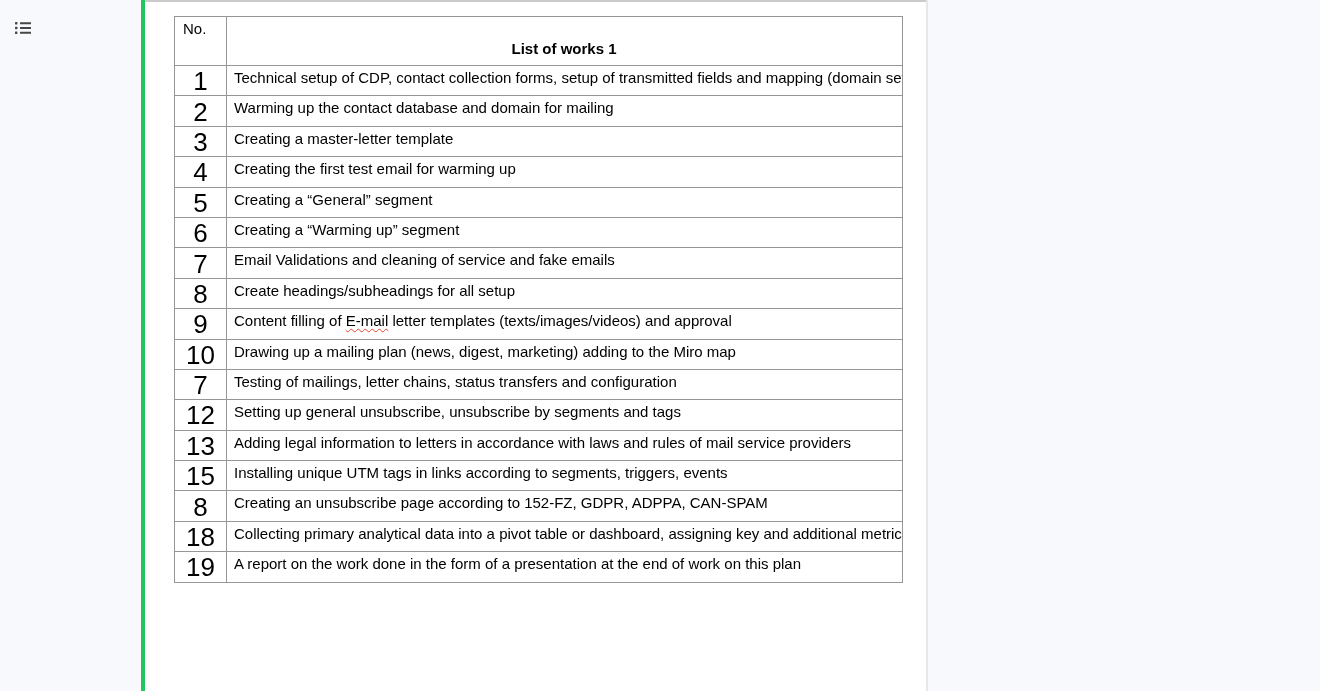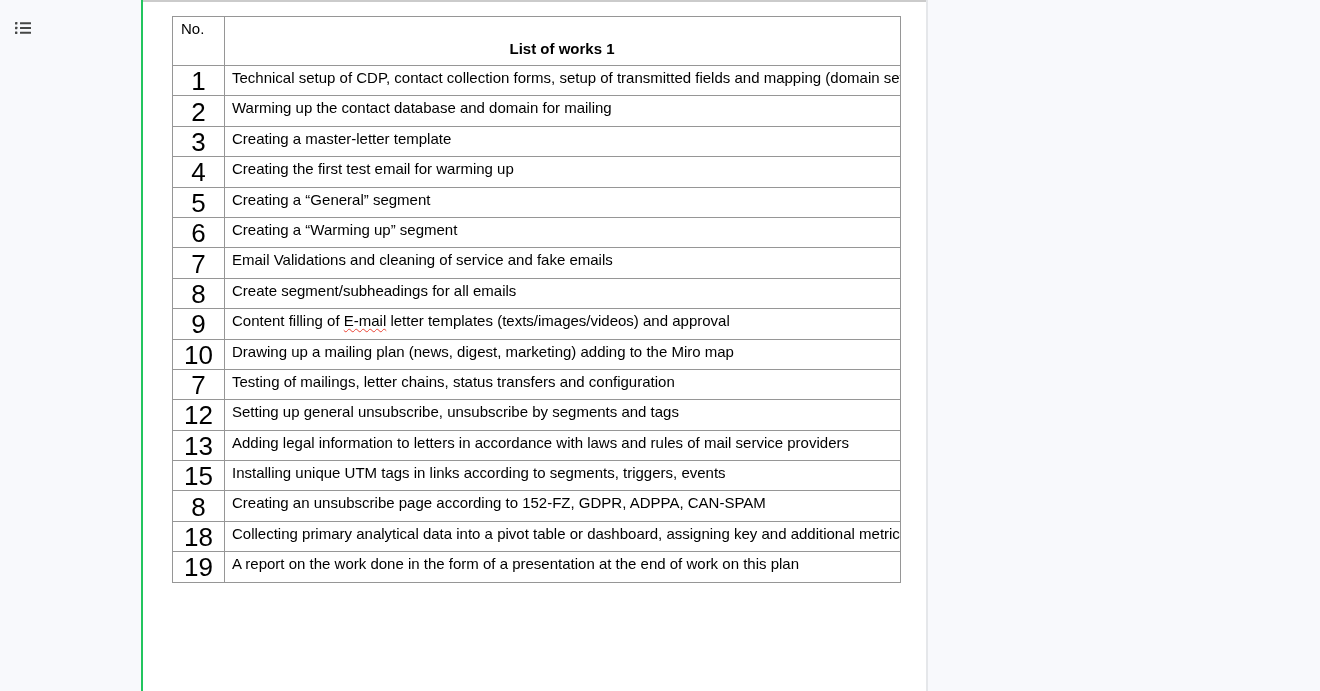--- a/index.html
+++ b/index.html
@@ -23,21 +23,21 @@
     cursor: pointer;
     padding: 2px;
   }
   .outline-btn svg { display: block; }
   
   .page {
     position: absolute;
     left: 141px; top: 0;
     width: 787px; height: 691px;
     background: #ffffff;
-    border-left: 2px solid #22c55e;
+    border-left: 4px solid #22c55e;
     border-right: 2px solid #e5e7ea;
   }
   .top-rule {
     position: absolute;
     left: 0; right: 0; top: 0;
     height: 2px;
     background: #cbcbcb;
   }
   
   .works-table {
@@ -149,21 +149,21 @@
           <tr>
             <td class="cell-no">6</td>
             <td class="cell-text">Creating a “Warming up” segment</td>
           </tr>
           <tr>
             <td class="cell-no">7</td>
             <td class="cell-text">Email Validations and cleaning of service and fake emails</td>
           </tr>
           <tr>
             <td class="cell-no">8</td>
-            <td class="cell-text">Create segment/subheadings for all emails</td>
+            <td class="cell-text">Create headings/subheadings for all setup</td>
           </tr>
           <tr>
             <td class="cell-no">9</td>
             <td class="cell-text">Content filling of <span class="spellcheck" style="text-decoration-color: rgb(234, 67, 53);">E-mail</span> letter templates (texts/images/videos) and approval</td>
           </tr>
           <tr>
             <td class="cell-no">10</td>
             <td class="cell-text">Drawing up a mailing plan (news, digest, marketing) adding to the Miro map</td>
           </tr>
           <tr>

